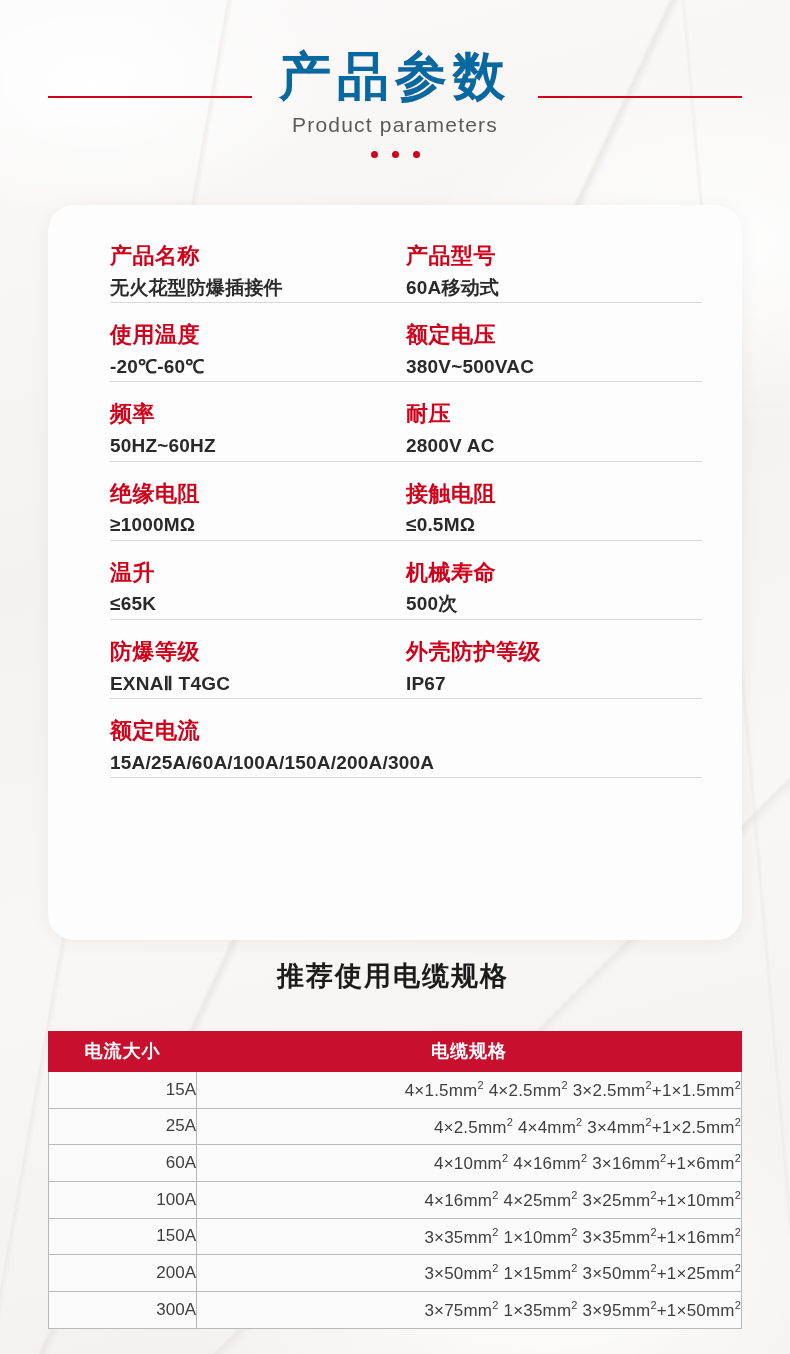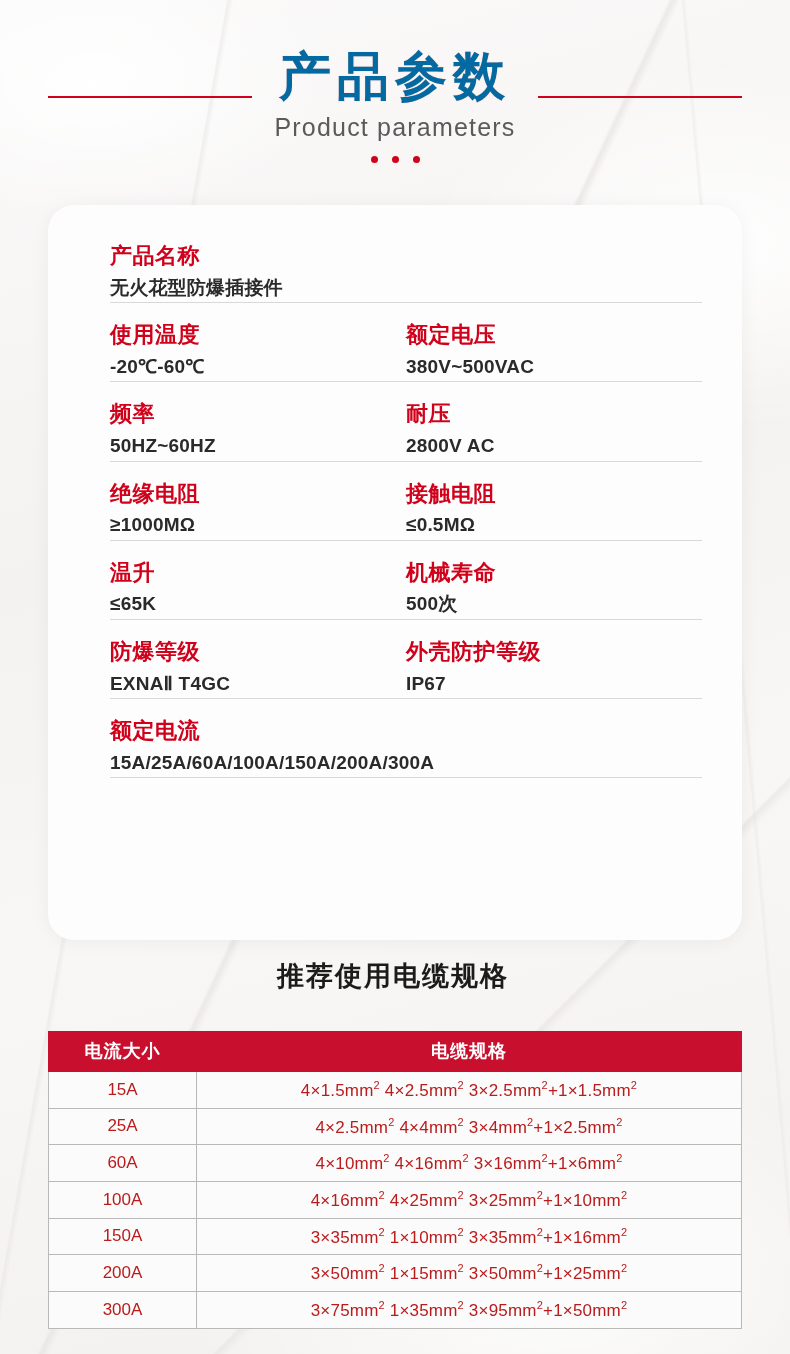--- a/index.html
+++ b/index.html
@@ -63,21 +63,21 @@
   .title-rules span {
     position: absolute;
     height: 2px;
     background: #d0021b;
     top: 0;
   }
   .rule-left  { left: 48px;  width: 204px; }
   .rule-right { right: 48px; width: 204px; }
   .title-en {
     margin-top: 8px;
-    font-size: 25px;
+    font-size: 21px;
     color: #5a5a5a;
     letter-spacing: 1.2px;
   }
   .dots {
     margin-top: 14px;
     display: flex;
     justify-content: center;
     gap: 14px;
   }
   .dots i {
@@ -152,22 +152,22 @@
     color: #ffffff;
     font-size: 18px;
     font-weight: bold;
     letter-spacing: 1px;
     padding: 7px 16px 8px;
     border: 1px solid #c8102e;
   }
   table.cable td {
     border: 1px solid #b9b9b9;
     font-size: 17px;
-    color: #b91c1c;
-    text-align: center;
+    color: #404040;
+    text-align: right;
     padding: 7px 0 7px;
     background: #fcfbfb;
   }
   table.cable col.c1 { width: 148px; }
   table.cable td.spec {
     letter-spacing: 0.2px;
     white-space: nowrap;
   }
   sup { font-size: 11px; vertical-align: super; }
 </style>
@@ -192,20 +192,24 @@
   </div>
 
   <div class="spec-card">
     <div class="spec-inner">
 
       <div class="spec-row">
         <div class="spec-cell">
           <div class="spec-label">产品名称</div>
           <div class="spec-value">无火花型防爆插接件</div>
         </div>
+        <div class="spec-cell">
+          <div class="spec-label">产品型号</div>
+          <div class="spec-value">60A移动式</div>
+        </div>
       </div>
 
       <div class="spec-row">
         <div class="spec-cell">
           <div class="spec-label">使用温度</div>
           <div class="spec-value">-20℃-60℃</div>
         </div>
         <div class="spec-cell">
           <div class="spec-label">额定电压</div>
           <div class="spec-value">380V~500VAC</div>

